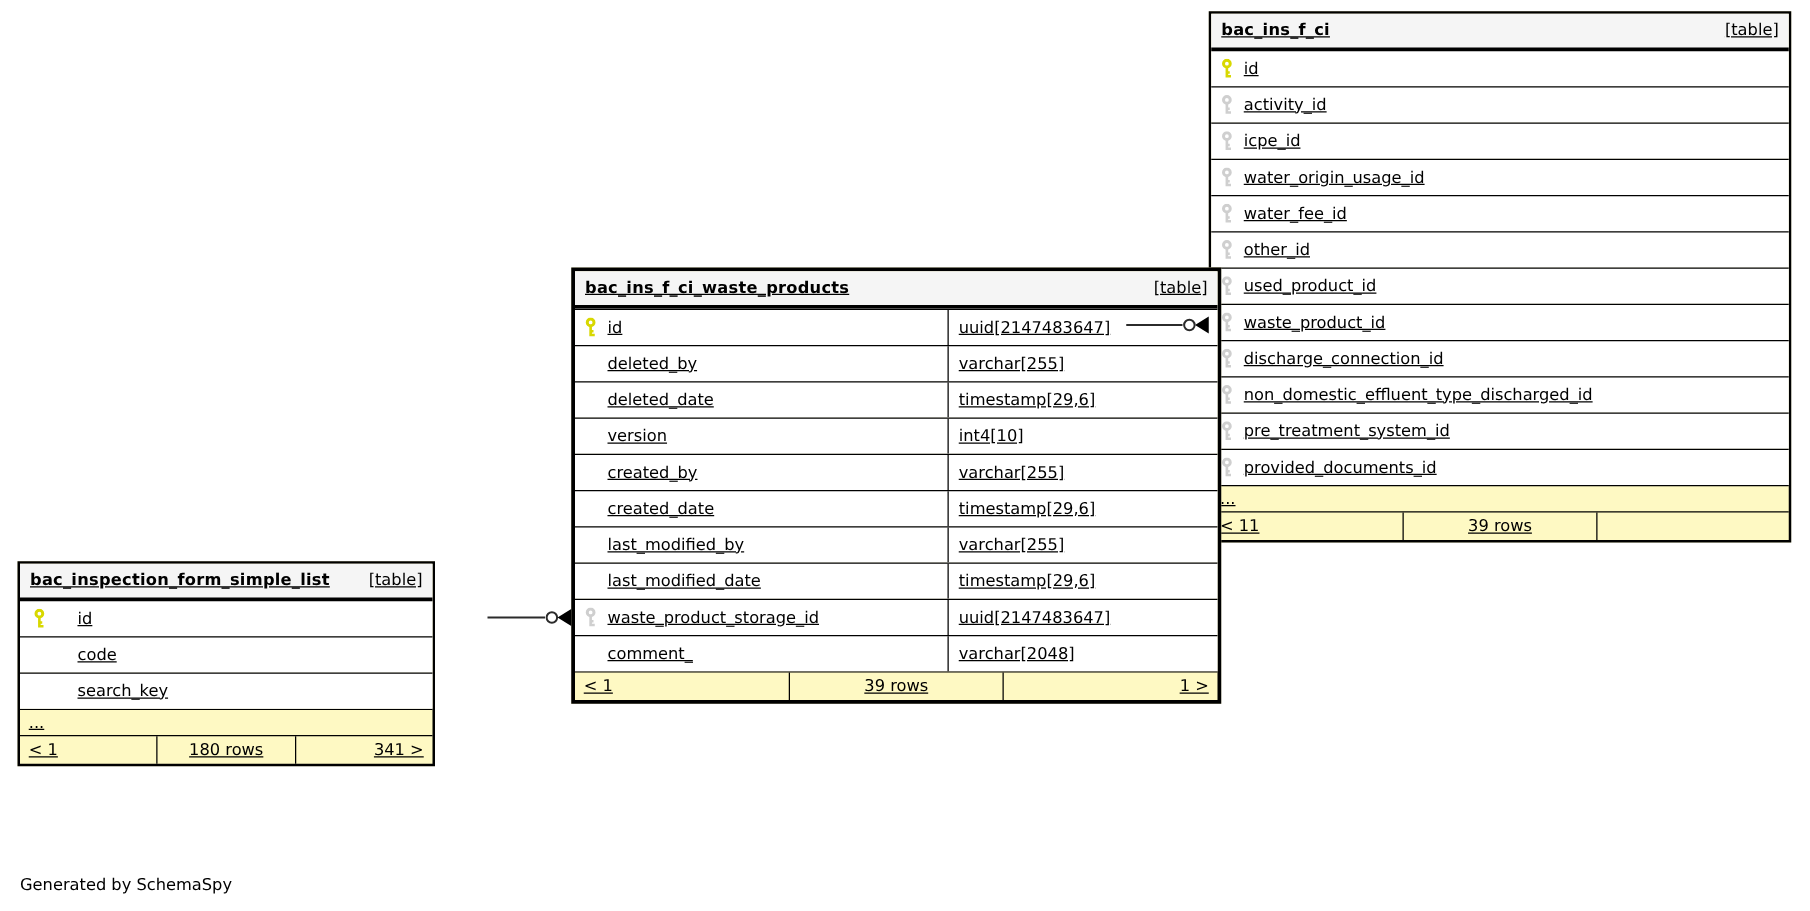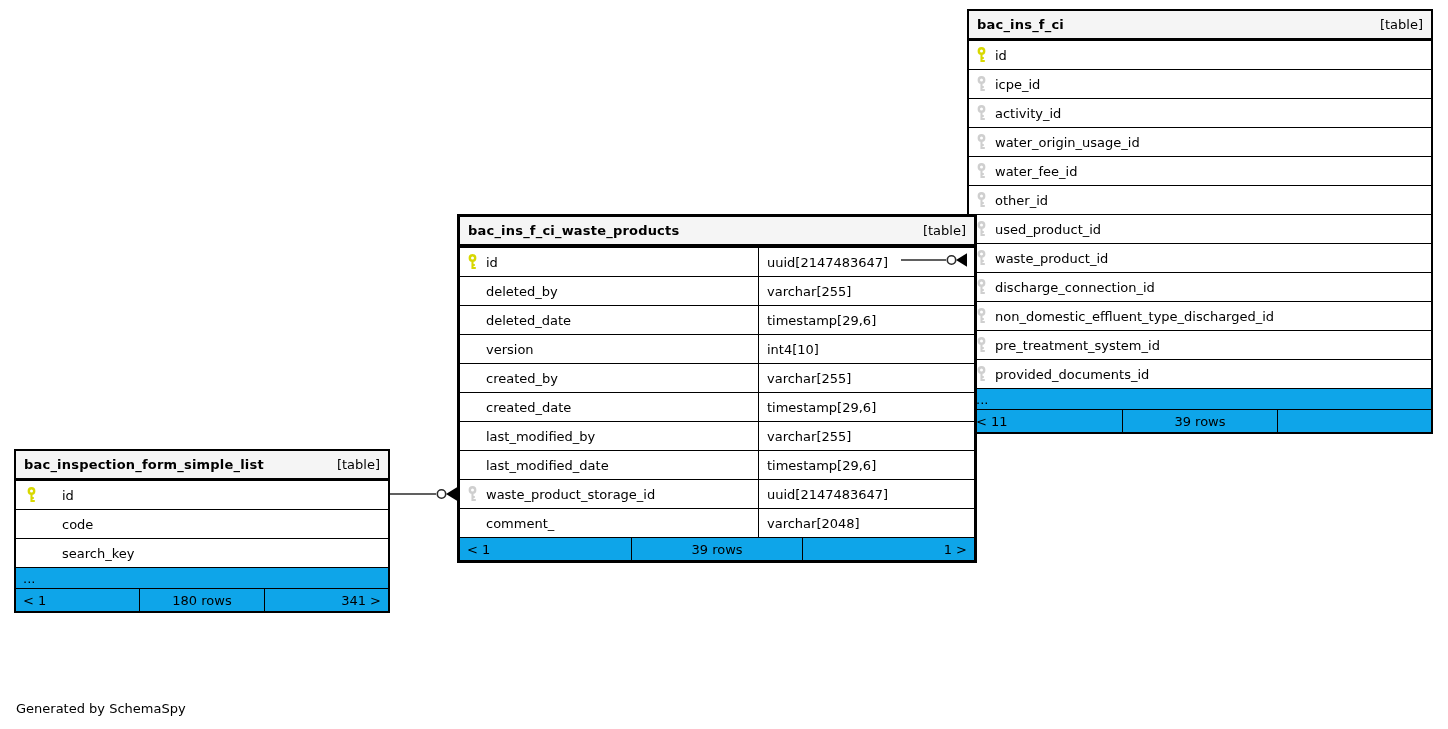--- a/index.html
+++ b/index.html
@@ -3,27 +3,27 @@
 <meta charset="utf-8">
 <style>
   html,body { margin:0; padding:0; }
   body {
     width:1448px; height:729px; position:relative; background:#ffffff;
     font-family:"DejaVu Sans","Liberation Sans",sans-serif;
     font-size:13px; color:#000;
     overflow:hidden;
   }
   .erd-table {
-    position:absolute; background:#0ea5e9;
-    border:2px solid #000; box-sizing:border-box;
+    position:absolute; background:#fef9c3;
+    border:2px solid #000; box-sizing:border-box;text-decoration:underline;
   }
   .erd-table.focus { border-width:3px; }
   .t-right  { left:967px; top:9px;   width:466px; }
   .t-center { left:457px; top:214px; width:520px; }
-  .t-left   { left:14px;  top:449px; width:376px; }
+  .t-left   { left:14px;  top:449px; width:334px; }
 
   .erd-header {
     display:flex; justify-content:space-between; align-items:center;
     height:27px; background:#f5f5f5; border-bottom:2px solid #000;
     padding:0 8px; box-sizing:content-box;
   }
   .focus .erd-header { border-bottom-width:3px; }
   .erd-title { font-weight:bold; letter-spacing:0.2px; }
   .erd-badge { font-weight:normal; }
 
@@ -71,28 +71,28 @@
             <circle cx="4.5" cy="3.9" r="2.7" fill="none" stroke="#d8d800" stroke-width="2.4"></circle>
             <path d="M4.5 6.4 L4.5 15 M4.5 14 L7.8 14 M4.5 11 L6.8 11" stroke="#d8d800" stroke-width="2.1" fill="none"></path>
           </svg>
       <span class="col-name">id</span>
     </div>
     <div class="erd-row">
       <svg class="key-icon" width="9" height="16" viewBox="0 0 9 16">
             <circle cx="4.5" cy="3.9" r="2.7" fill="none" stroke="#cfcfcf" stroke-width="2.4"></circle>
             <path d="M4.5 6.4 L4.5 15 M4.5 14 L7.8 14 M4.5 11 L6.8 11" stroke="#cfcfcf" stroke-width="2.1" fill="none"></path>
           </svg>
+      <span class="col-name">activity_id</span>
+    </div>
+    <div class="erd-row">
+      <svg class="key-icon" width="9" height="16" viewBox="0 0 9 16">
+            <circle cx="4.5" cy="3.9" r="2.7" fill="none" stroke="#cfcfcf" stroke-width="2.4"></circle>
+            <path d="M4.5 6.4 L4.5 15 M4.5 14 L7.8 14 M4.5 11 L6.8 11" stroke="#cfcfcf" stroke-width="2.1" fill="none"></path>
+          </svg>
       <span class="col-name">icpe_id</span>
-    </div>
-    <div class="erd-row">
-      <svg class="key-icon" width="9" height="16" viewBox="0 0 9 16">
-            <circle cx="4.5" cy="3.9" r="2.7" fill="none" stroke="#cfcfcf" stroke-width="2.4"></circle>
-            <path d="M4.5 6.4 L4.5 15 M4.5 14 L7.8 14 M4.5 11 L6.8 11" stroke="#cfcfcf" stroke-width="2.1" fill="none"></path>
-          </svg>
-      <span class="col-name">activity_id</span>
     </div>
     <div class="erd-row">
       <svg class="key-icon" width="9" height="16" viewBox="0 0 9 16">
             <circle cx="4.5" cy="3.9" r="2.7" fill="none" stroke="#cfcfcf" stroke-width="2.4"></circle>
             <path d="M4.5 6.4 L4.5 15 M4.5 14 L7.8 14 M4.5 11 L6.8 11" stroke="#cfcfcf" stroke-width="2.1" fill="none"></path>
           </svg>
       <span class="col-name">water_origin_usage_id</span>
     </div>
     <div class="erd-row">
       <svg class="key-icon" width="9" height="16" viewBox="0 0 9 16">

